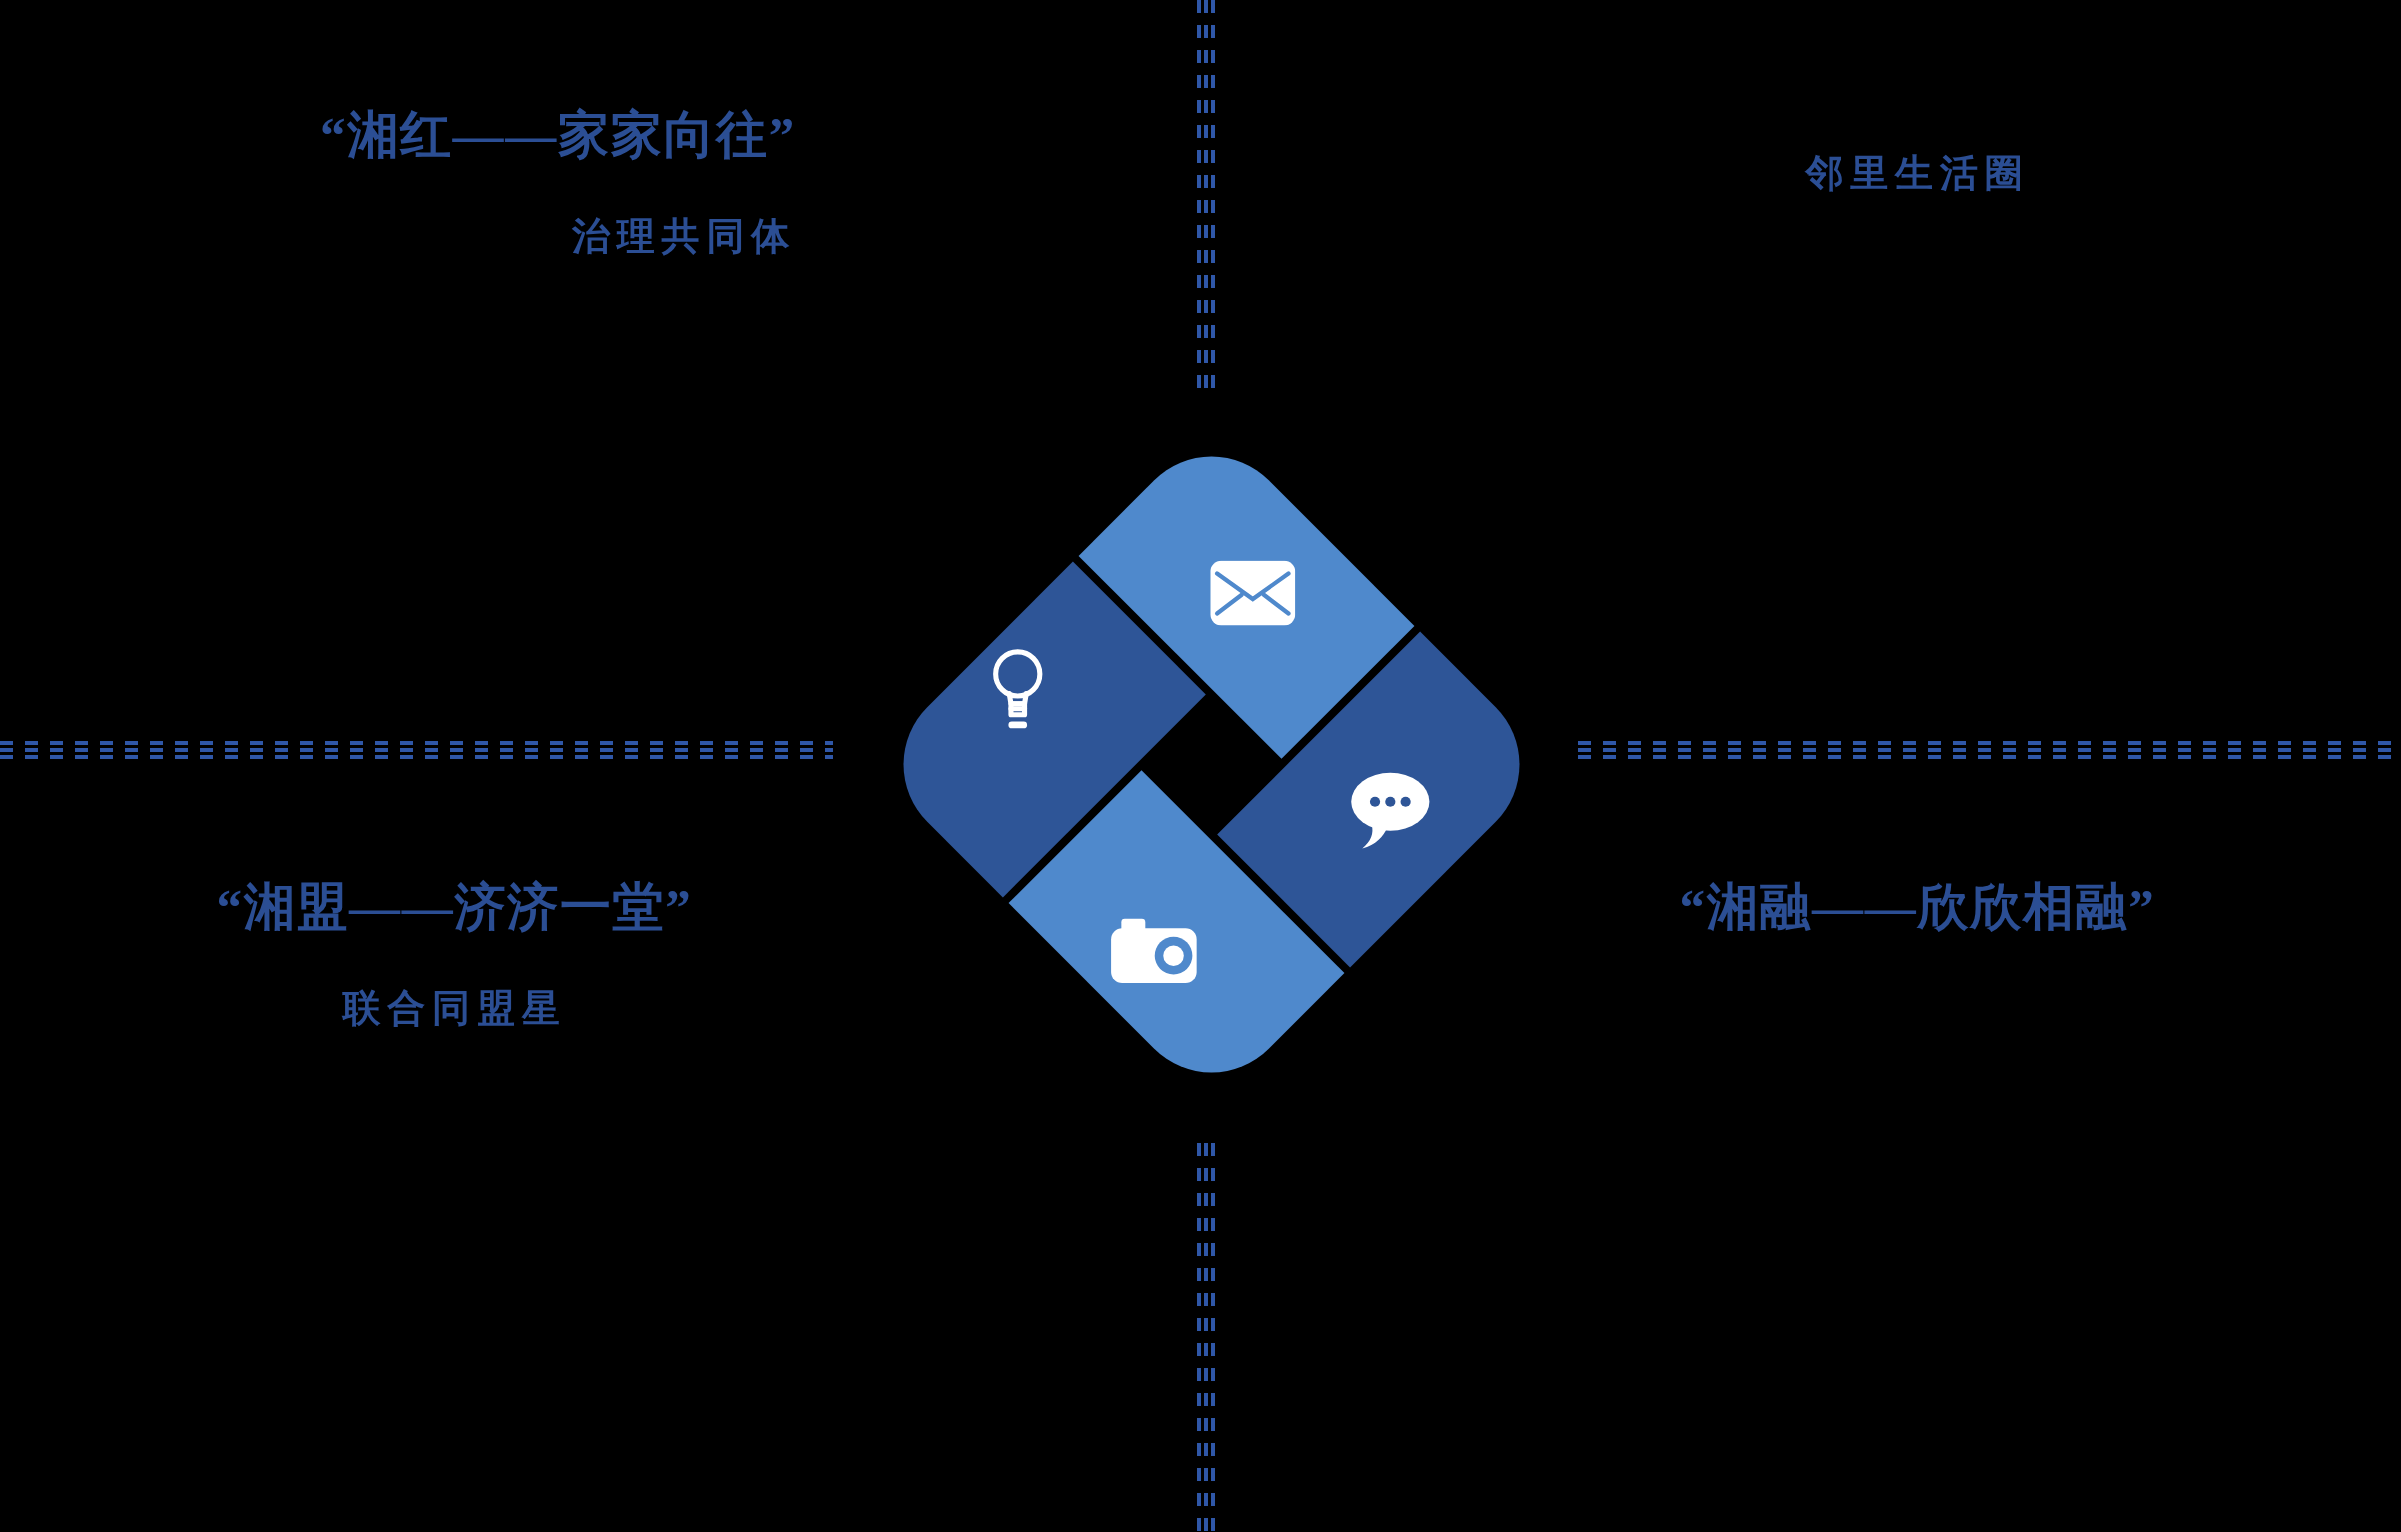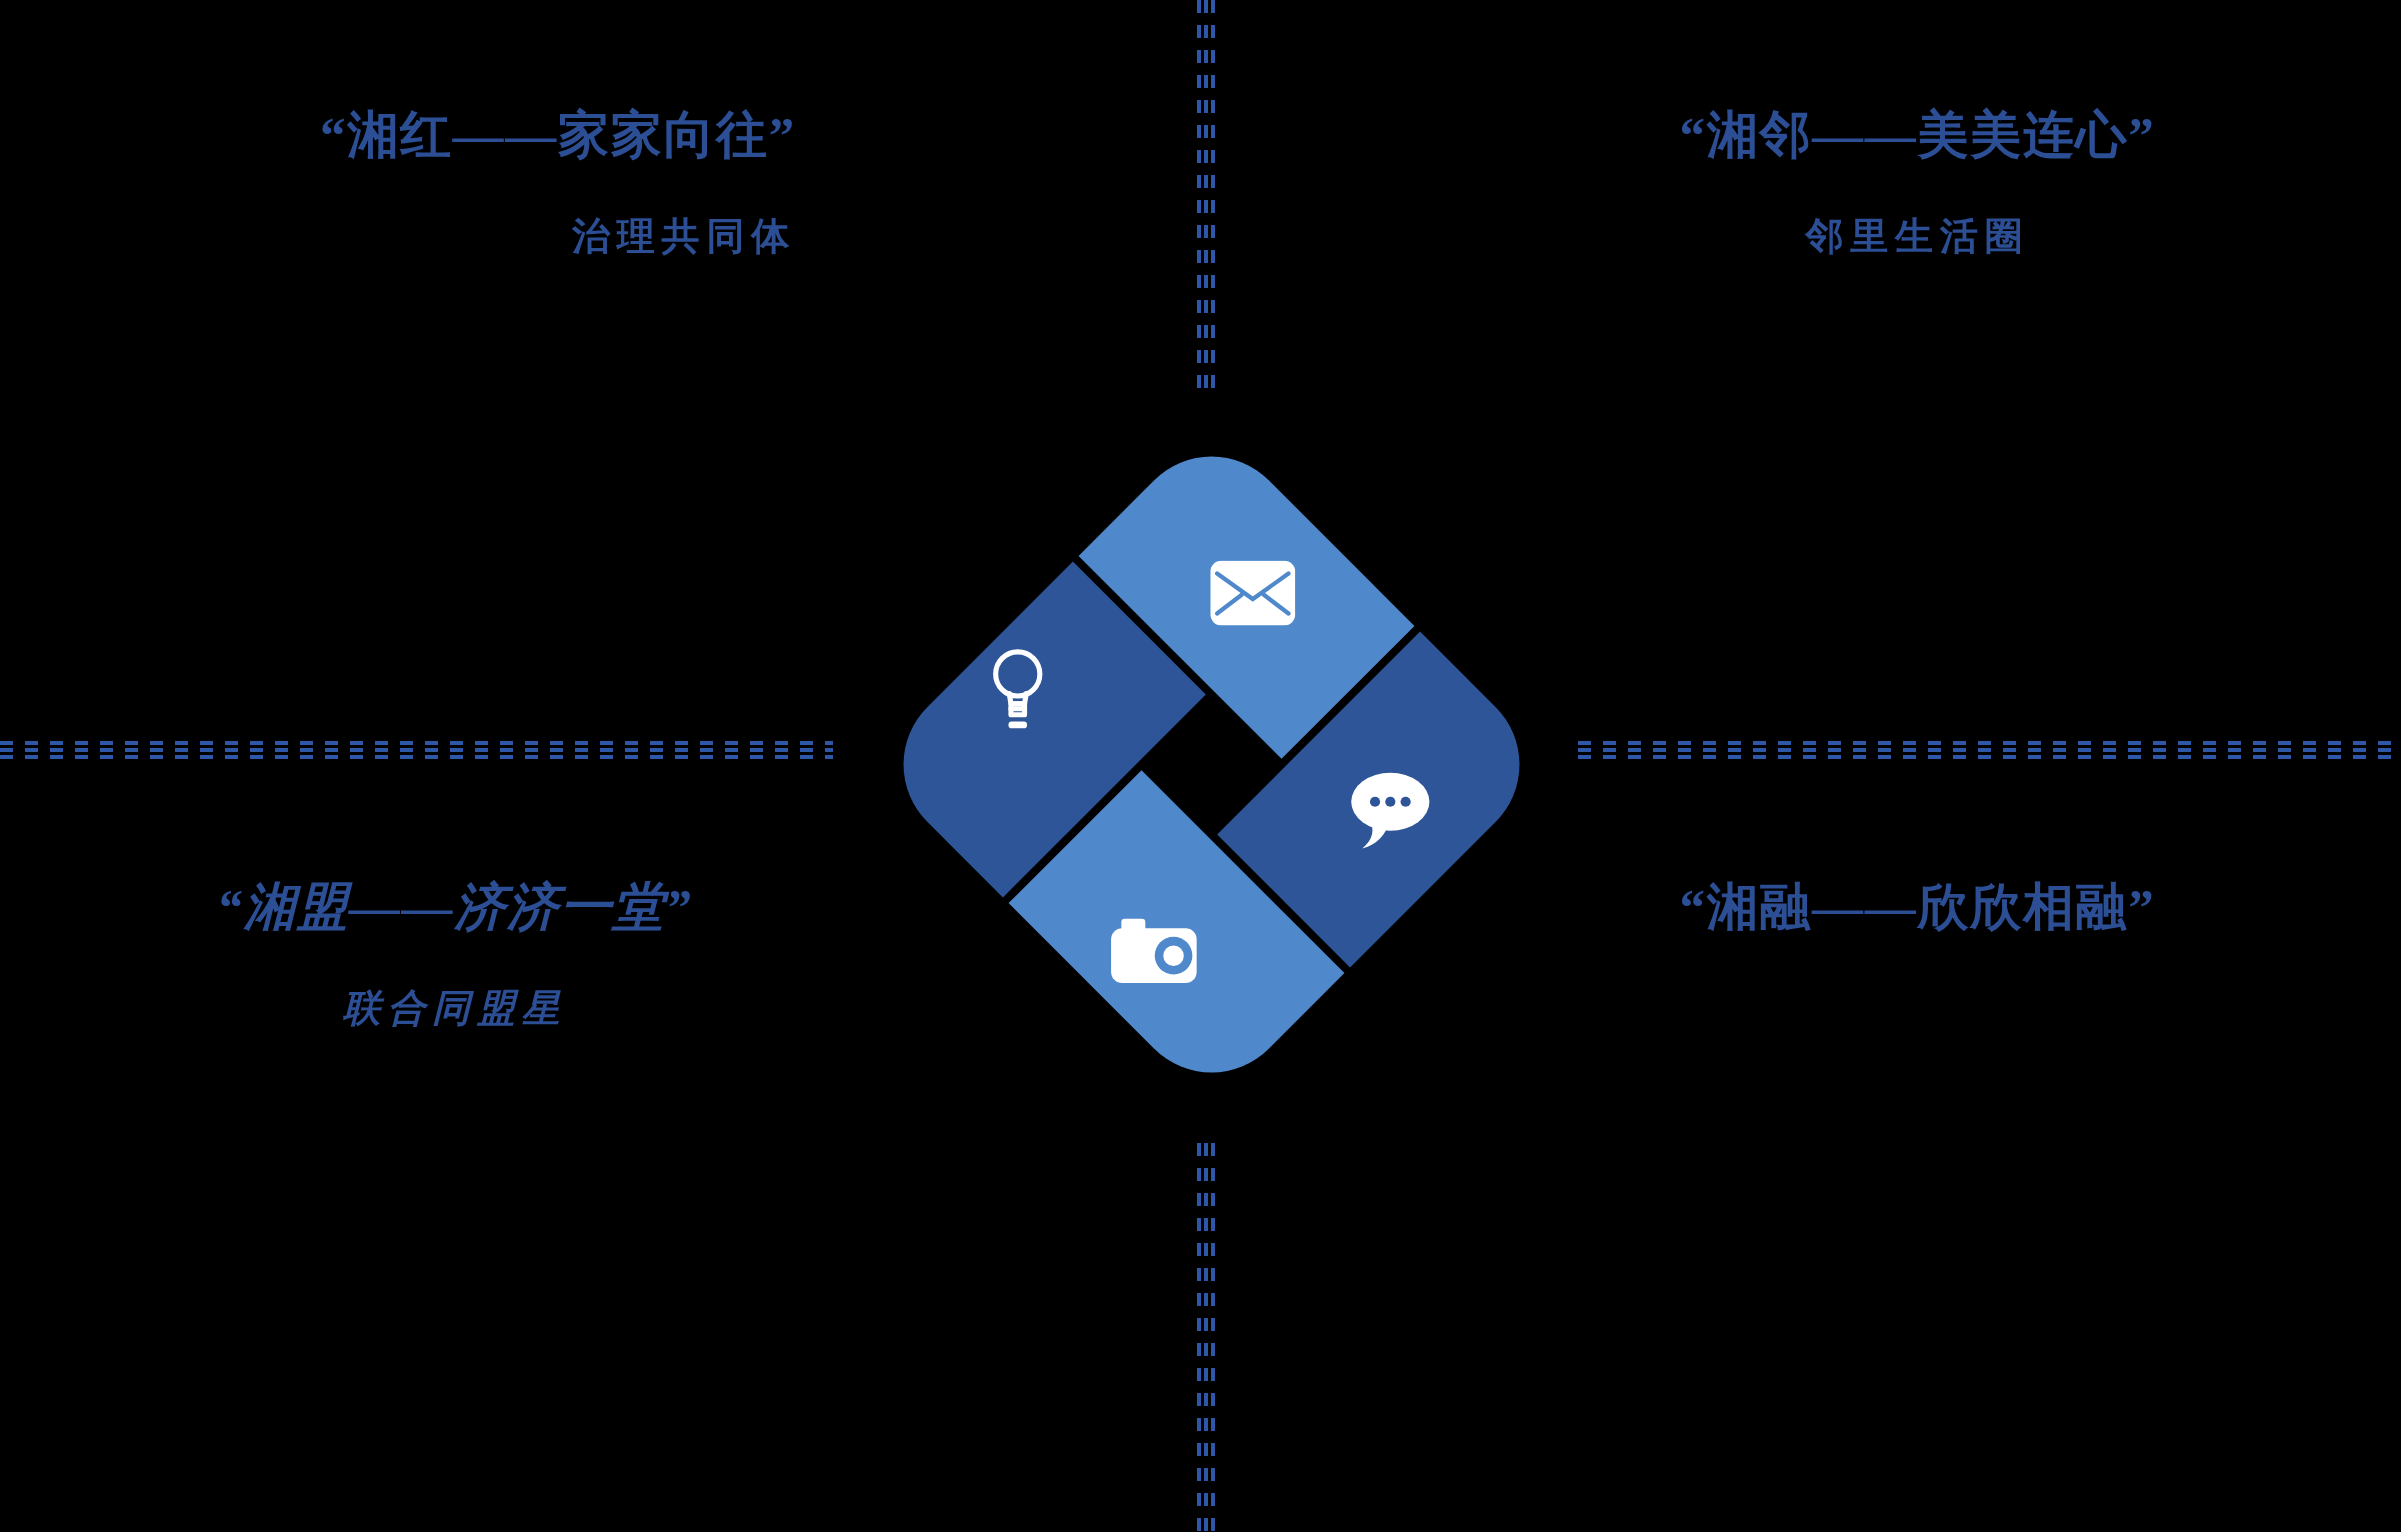--- a/index.html
+++ b/index.html
@@ -24,21 +24,21 @@
     position:absolute;
     width:683px;
     text-align:center;
     color:var(--text);
     font-weight:700;
   }
   .quad .l1{font-size:51px;line-height:63px;letter-spacing:1.7px;white-space:nowrap;}
   .quad .l2{font-size:38px;line-height:51px;letter-spacing:6.8px;margin-top:44px;white-space:nowrap;}
   .quad-tl{left:113px;top:104px;text-align:right;}
   .quad-tr{left:1576px;top:104px;}
-  .quad-bl{left:113px;top:876px;font-style:italic;}
+  .quad-bl{left:113px;top:876px;}
   .quad-br{left:1576px;top:876px;}
 
   
   .dash-h{position:absolute;height:18px;display:flex;flex-direction:column;justify-content:space-between;}
   .dash-h .stripe{
     height:4.3px;width:100%;
     background-image:repeating-linear-gradient(90deg,var(--dash) 0 13px,transparent 13px 25px);
   }
   .dash-v{position:absolute;width:18px;display:flex;flex-direction:row;justify-content:space-between;}
   .dash-v .stripe{
@@ -96,21 +96,20 @@
   <div class="stripe"></div>
   <div class="stripe"></div>
   <div class="stripe"></div>
 </div>
 
 <div class="quad quad-tl">
   <div class="l1">“湘红——家家向往”</div>
   <div class="l2">治理共同体</div>
 </div>
 <div class="quad quad-tr">
-  <div class="l1">“湘邻——美美连心”</div>
   <div class="l2">邻里生活圈</div>
 </div>
 <div class="quad quad-bl">
   <div class="l1">“湘盟——济济一堂”</div>
   <div class="l2">联合同盟星</div>
 </div>
 <div class="quad quad-br">
   <div class="l1">“湘融——欣欣相融”</div>
 </div>
 

